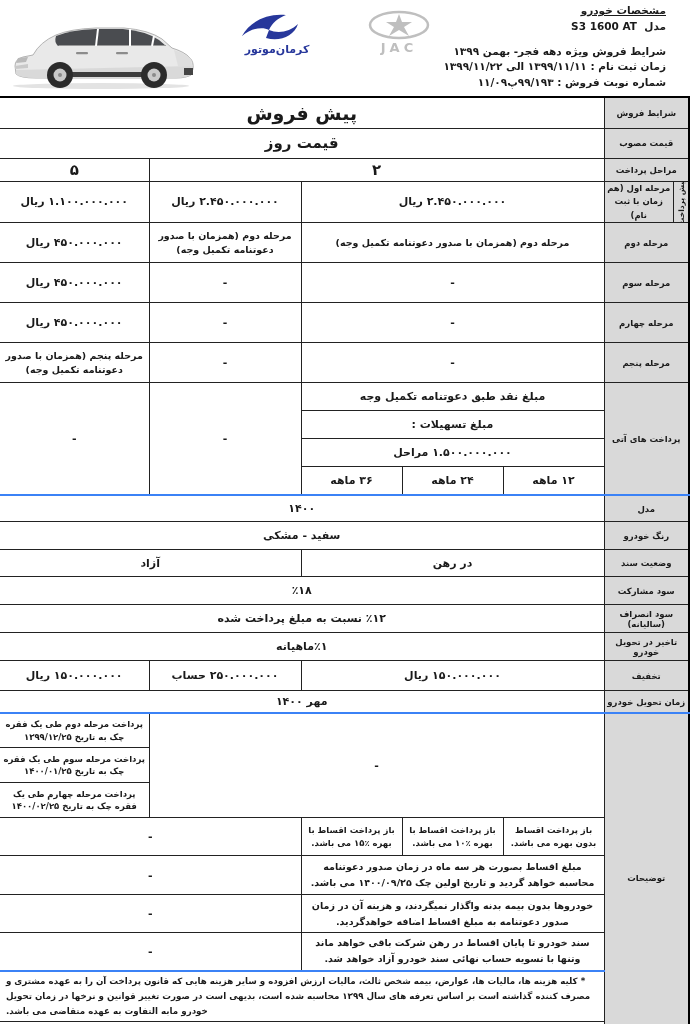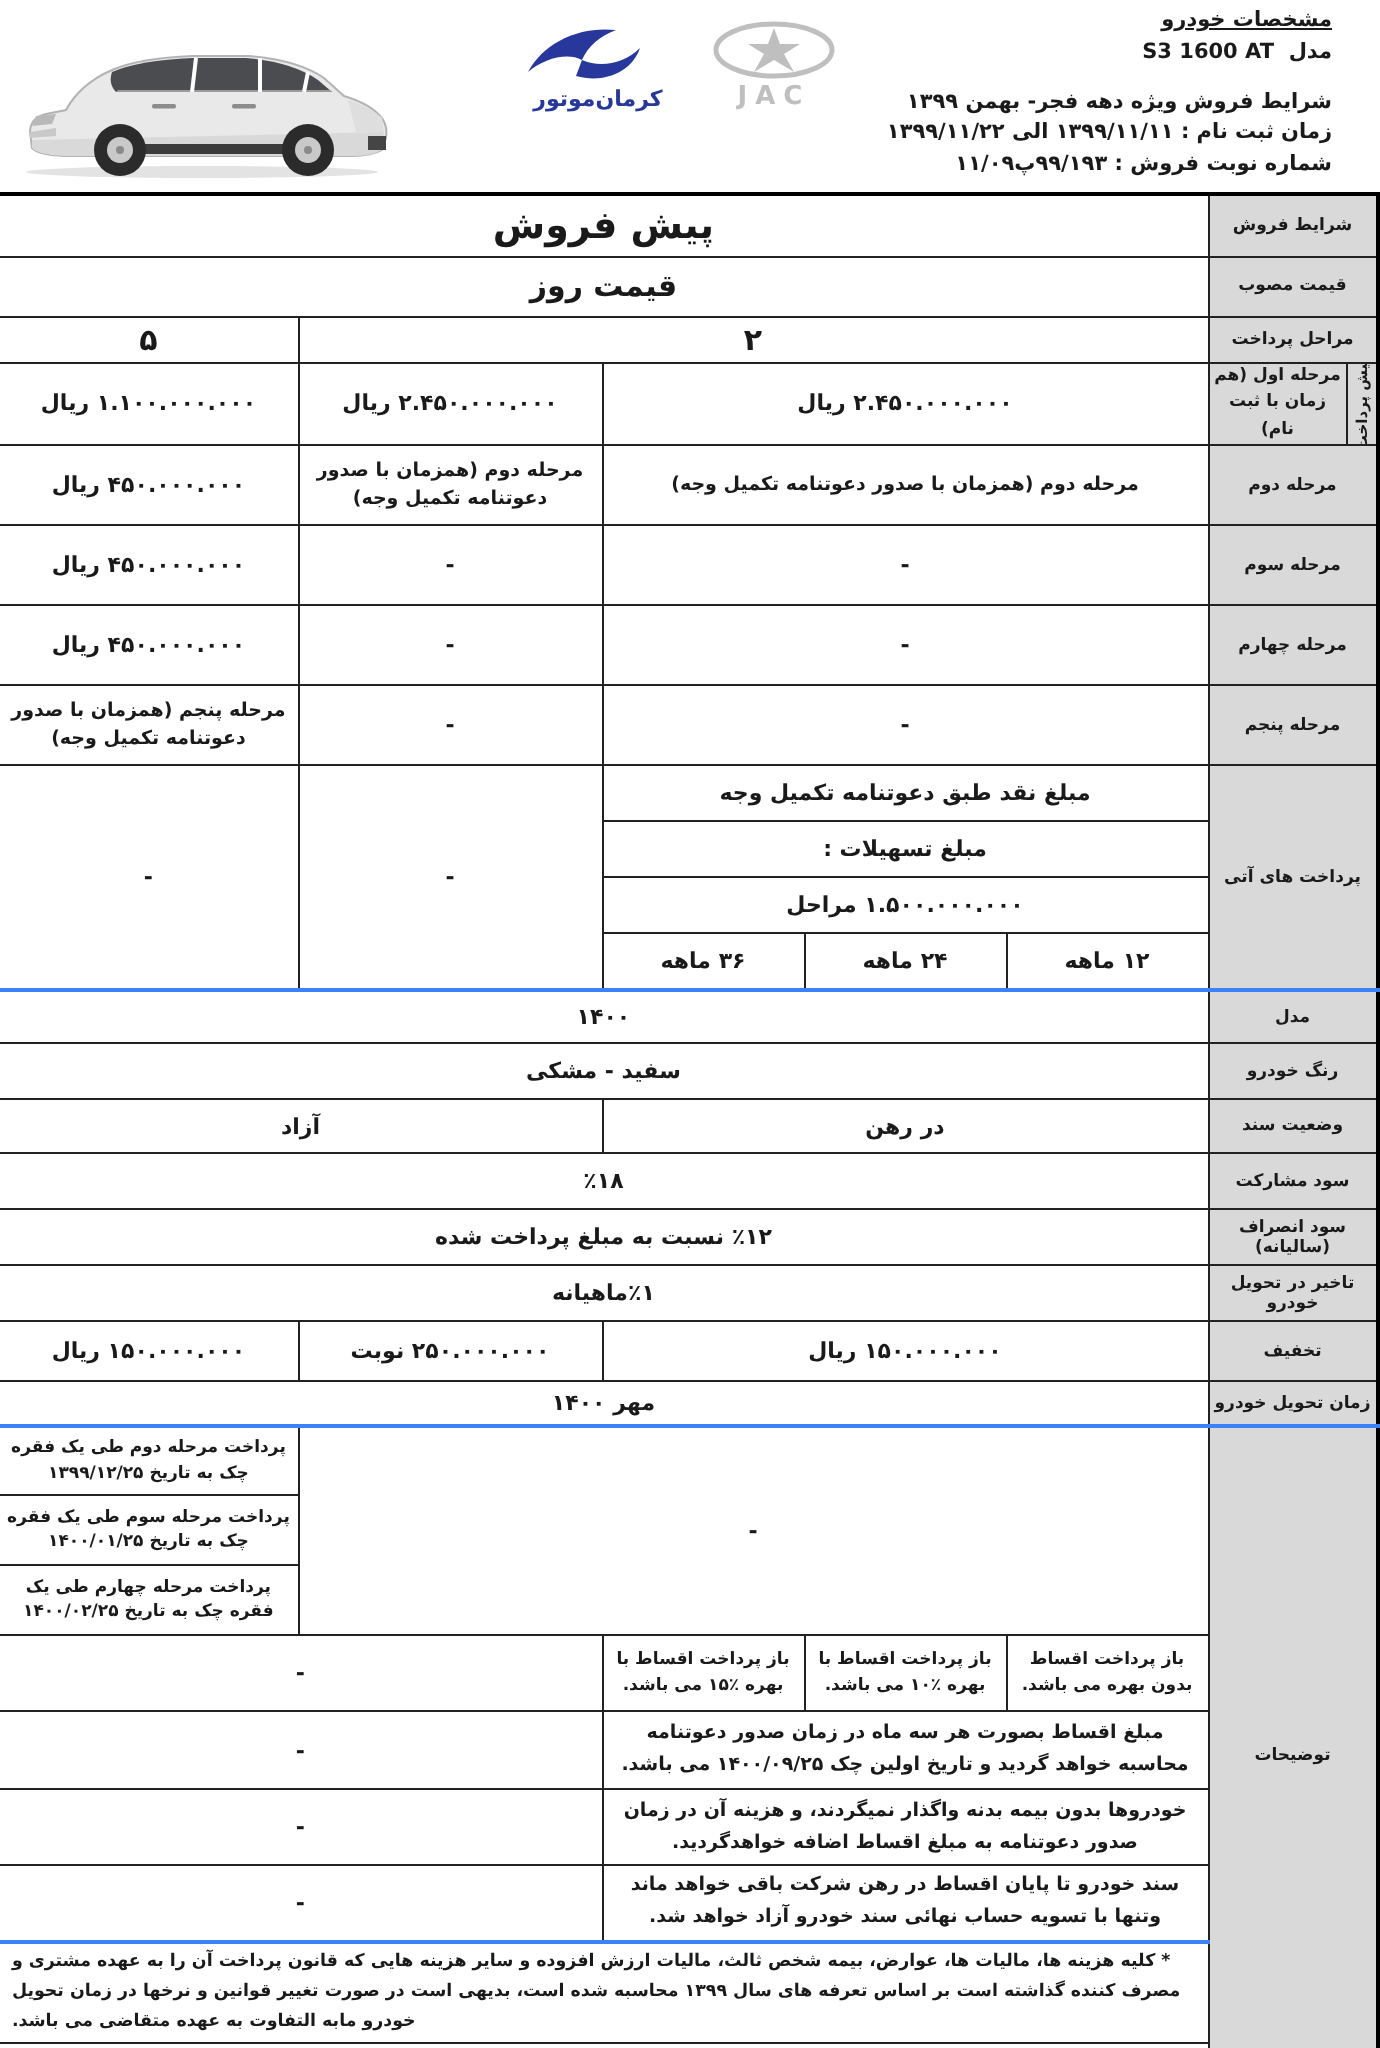--- a/index.html
+++ b/index.html
@@ -6,22 +6,22 @@
   html,body { width:690px; background:#fff; font-family:"DejaVu Sans", sans-serif; color:#1a1a1a; }
   .page { position:relative; width:690px; height:1024px; background:#fff; overflow:hidden; direction:rtl; }
 
   
   .tophdr { position:absolute; top:0; right:0; left:0; height:96px; }
   .hdrtext { position:absolute; top:3px; right:24px; width:260px; text-align:right; font-weight:bold; font-size:10.5px; line-height:1.5; }
   .hdrtext .u { text-decoration:underline; }
   .hdrtext .latin { direction:ltr; display:inline-block; }
   .hdrtext .gap { height:9px; }
   .carbox { position:absolute; top:12px; left:6px; width:190px; height:80px; }
-  .kermanlogo { position:absolute; top:12px; left:260px; width:78px; height:46px; }
-  .jaclogo { position:absolute; top:10px; left:344px; width:86px; height:46px; }
+  .kermanlogo { position:absolute; top:12px; left:238px; width:78px; height:46px; }
+  .jaclogo { position:absolute; top:10px; left:356px; width:86px; height:46px; }
 
   
   table.sheet { position:absolute; top:96px; right:0; width:690px; border-collapse:collapse; table-layout:fixed; direction:rtl; border:2px solid #000; }
   td { border:1px solid #222; text-align:center; vertical-align:middle; font-weight:bold; padding:1px 2px; overflow:hidden; font-size:11px; }
   td.hdr { background:#d9d9d9; font-size:8.5px; }
   td.big { font-size:19px; }
   td.med { font-size:15px;margin-left:24px; }
   td.amount { font-size:11px; }
   td.small { font-size:9.5px; line-height:1.45; }
   td.xsmall { font-size:8.5px; line-height:1.5; }
@@ -206,21 +206,21 @@
     </tr>
 
     <tr style="height:28px">
       <td class="hdr">تاخیر در تحویل خودرو</td>
       <td colspan="5">٪۱ماهیانه</td>
     </tr>
 
     <tr style="height:30px">
       <td class="hdr">تخفیف</td>
       <td colspan="3" class="amount">۱۵۰.۰۰۰.۰۰۰ ریال</td>
-      <td class="amount">۲۵۰.۰۰۰.۰۰۰ نوبت</td>
+      <td class="amount">۲۵۰.۰۰۰.۰۰۰ حساب</td>
       <td class="amount">۱۵۰.۰۰۰.۰۰۰ ریال</td>
     </tr>
 
     <tr style="height:22px">
       <td class="hdr">زمان تحویل خودرو</td>
       <td colspan="5">مهر ۱۴۰۰</td>
     </tr>
 
     <tr style="height:35px">
       <td class="hdr thick" rowspan="9">توضیحات</td>

